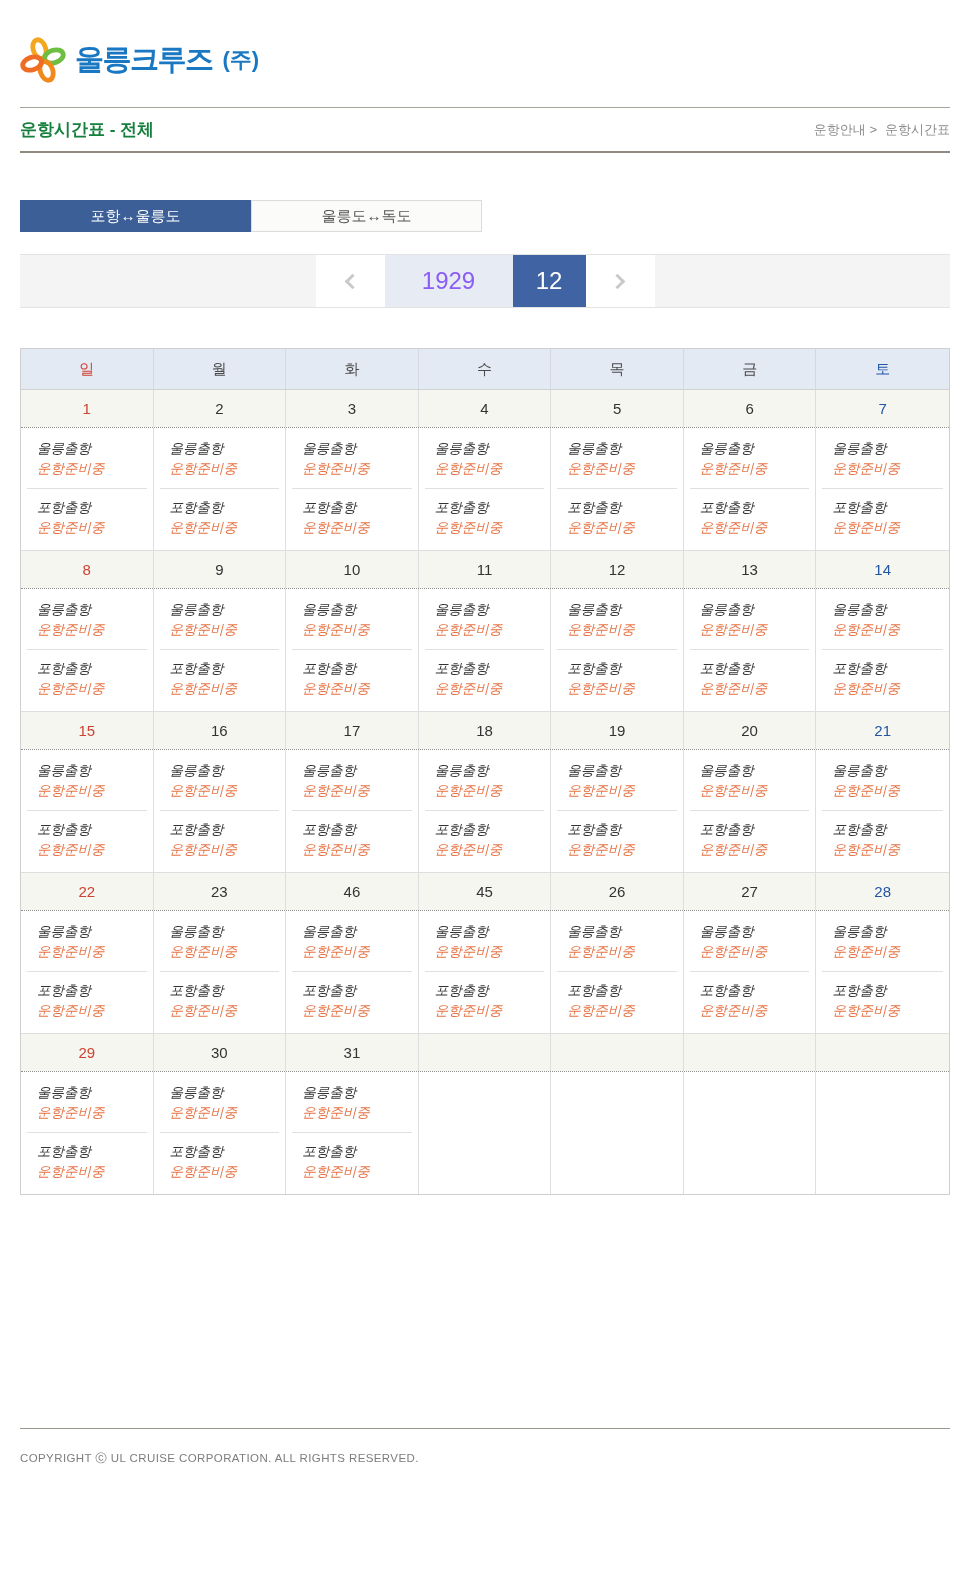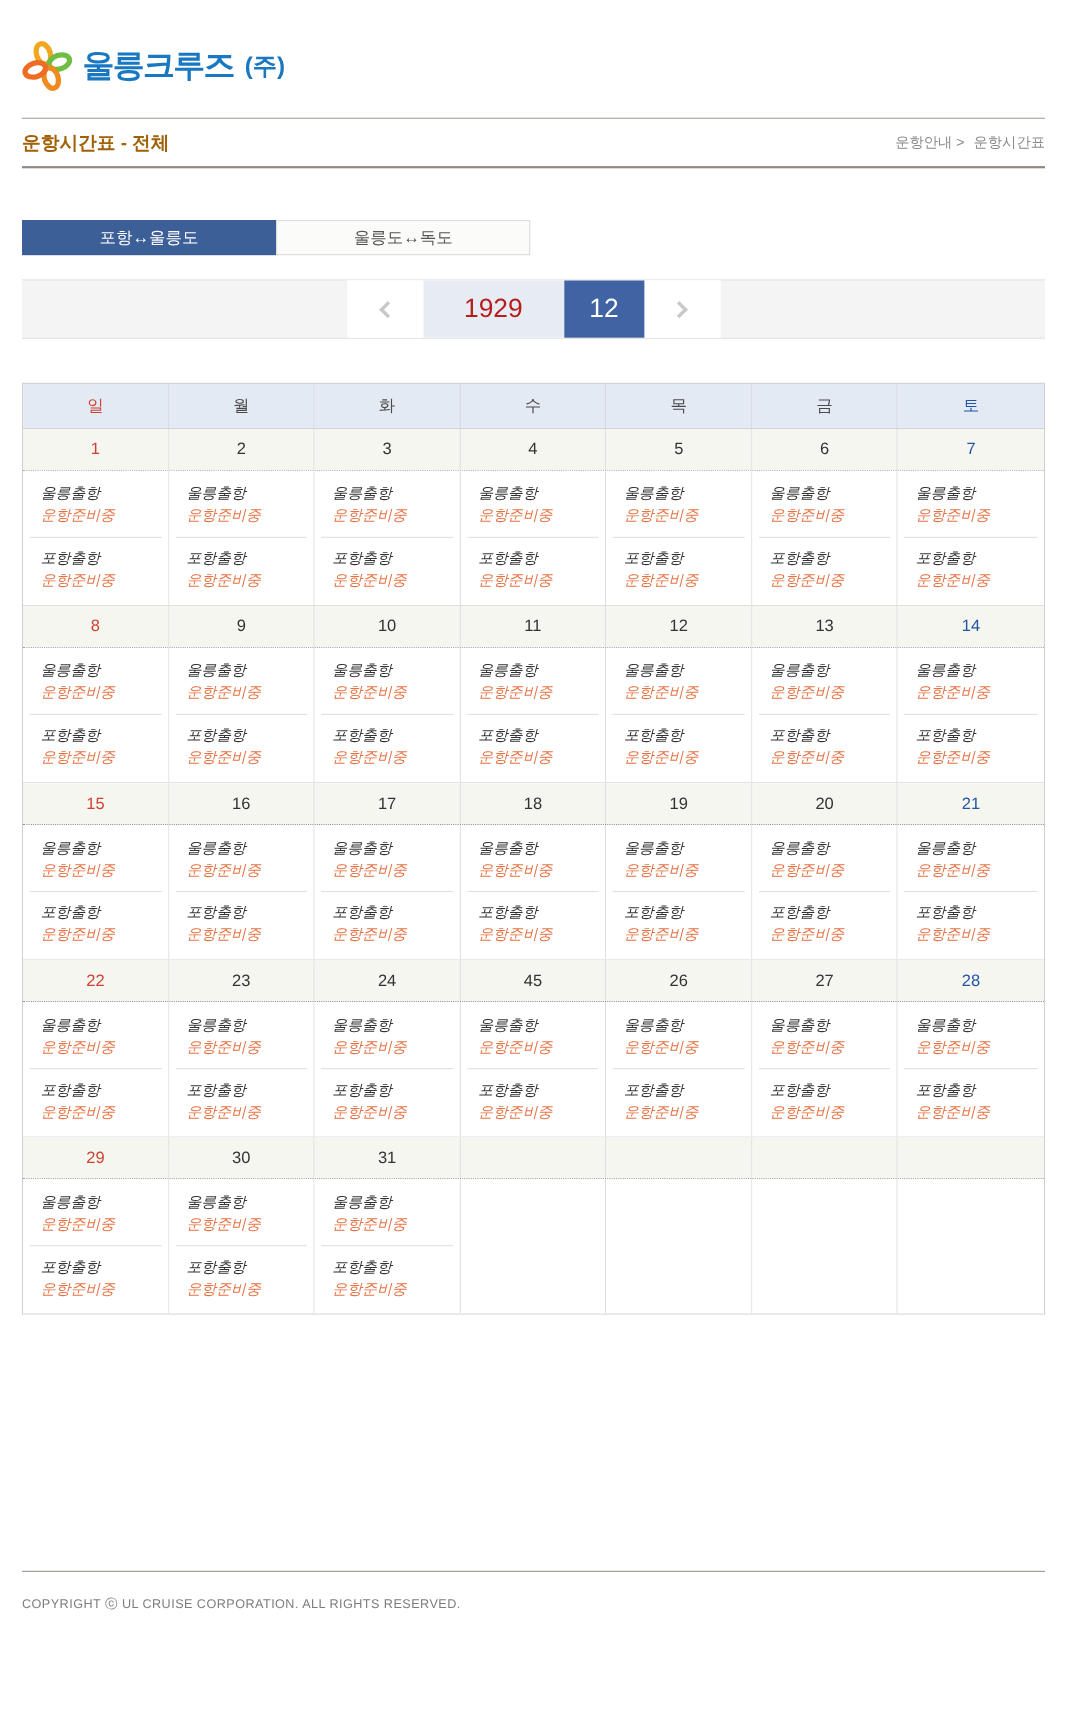--- a/index.html
+++ b/index.html
@@ -16,42 +16,42 @@
   .logo { display: flex; align-items: center; gap: 9px; cursor: pointer; }
   .logo-text { font-size: 29px; font-weight: bold; color: #1a78c2; letter-spacing: -1.5px; }
   .logo-suffix { font-size: 22px; font-weight: bold; color: #1a78c2; margin-left: 1px; }
 
   
   .title-bar {
     margin-top: 29px; height: 46px;
     border-top: 1px solid #a7a29a; border-bottom: 2px solid #8f897f;
     display: flex; align-items: center; justify-content: space-between;
   }
-  .page-title { font-size: 17px; font-weight: bold; color: #a16207; }
+  .page-title { font-size: 17px; font-weight: bold; color: #15803d; }
   .breadcrumb { font-size: 13px; color: #8a8a8a; display: flex; gap: 8px; }
   .breadcrumb span { cursor: pointer; }
 
   
   .tabs { display: flex; margin-top: 47px; }
   .tab { width: 231px; height: 32px; display: flex; align-items: center; justify-content: center;
          font-size: 15px; cursor: pointer; }
   .tab.active { background: #3d5f97; color: #fff; }
   .tab.inactive { background: #fbfbfa; border: 1px solid #dcdcdc; color: #555; }
 
   
   .month-nav { margin-top: 22px; height: 54px; background: #f4f4f4;
                border-top: 1px solid #e3e3e3; border-bottom: 1px solid #e3e3e3;
                display: flex; justify-content: center; }
   .nav-center { display: flex; background: #fff; align-items: stretch; }
   .nav-btn { width: 69px; background: #fff; border: none; display: flex;
              align-items: center; justify-content: center; cursor: pointer; }
   .chev { width: 11px; height: 11px; border-left: 3px solid #c9c9c9; border-bottom: 3px solid #c9c9c9; }
   .chev-left  { transform: rotate(45deg);  margin-left: 5px; }
   .chev-right { transform: rotate(225deg); margin-right: 5px; }
-  .year-box { width: 128px; background: #e7ecf4; color: #b91c1c; display: flex;
+  .year-box { width: 128px; background: #e7ecf4; color: #8b5cf6; display: flex;
               align-items: center; justify-content: center; font-size: 24px; }
   .month-box { width: 73px; background: #3f63a3; color: #fff; display: flex;
                align-items: center; justify-content: center; font-size: 24px; }
 
   
   .calendar { margin-top: 40px; border: 1px solid #cfcfcf; }
   .cal-row { display: grid; grid-template-columns: repeat(7, 1fr); }
   .cal-header-row { border-bottom: 1px solid #d2d2d2; }
   .cal-hcell { height: 40px; background: #e4eaf4; display: flex; align-items: center;
                justify-content: center; font-size: 15px; color: #4a4a4a;
@@ -443,21 +443,21 @@
         </div>
       </div>
       <div class="cal-row cal-date-row">
         <div class="cal-dcell sun">
           <span>22</span>
         </div>
         <div class="cal-dcell weekday">
           <span>23</span>
         </div>
         <div class="cal-dcell weekday">
-          <span>24</span>
+          <span>46</span>
         </div>
         <div class="cal-dcell weekday">
           <span>45</span>
         </div>
         <div class="cal-dcell weekday">
           <span>26</span>
         </div>
         <div class="cal-dcell weekday">
           <span>27</span>
         </div>

